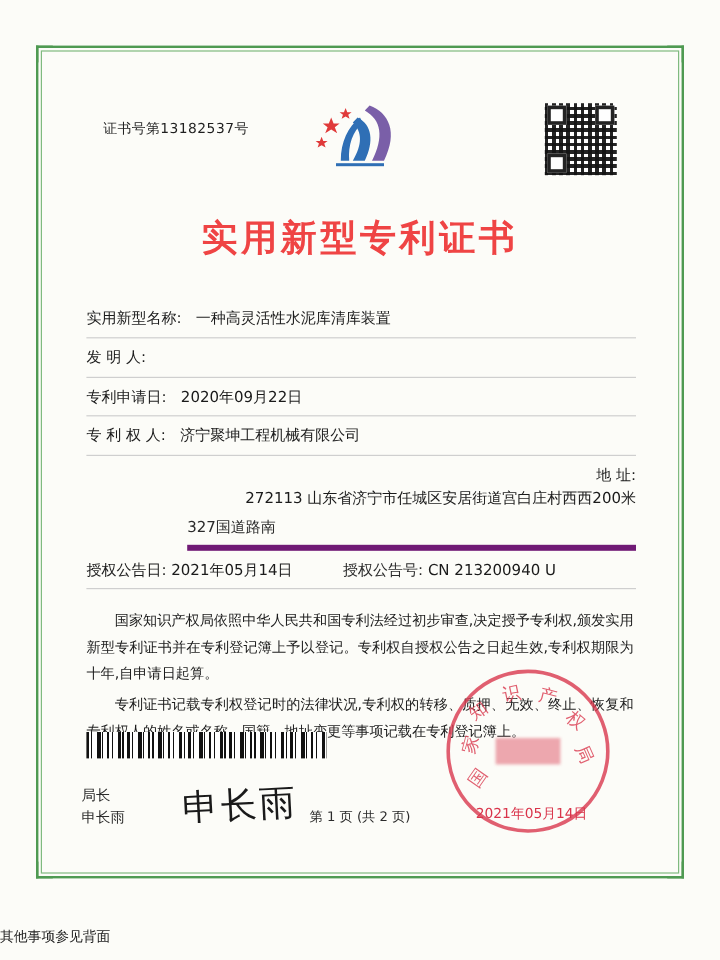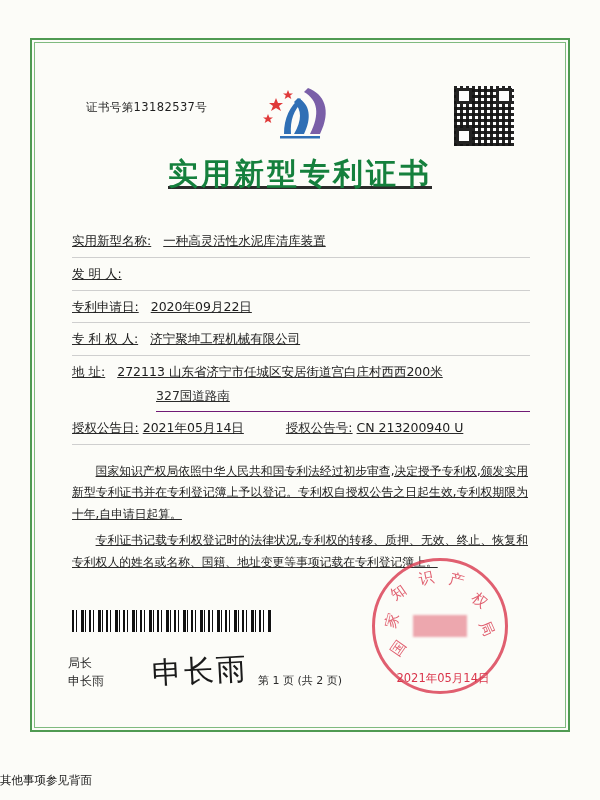--- a/index.html
+++ b/index.html
@@ -52,21 +52,20 @@
   .corner.br { right: 30px; bottom: 68px; border-left: none; border-top: none; }
 
   .content {
     position: absolute;
     left: 34px;
     top: 42px;
     right: 34px;
     bottom: 72px;
     padding: 16px 26px 12px 26px;
     box-sizing: border-box;
-    text-decoration: underline;
   }
 
   
   .header-row {
     position: relative;
     height: 72px;
   }
   .cert-no {
     position: absolute;
     left: 26px;
@@ -101,42 +100,42 @@
     height: 16px;
     border: 3px solid #111;
     background: #fff;
     box-sizing: border-box;
   }
   .qr .q.tl { left: 2px; top: 2px; }
   .qr .q.tr { right: 2px; top: 2px; }
   .qr .q.bl { left: 2px; bottom: 2px; }
 
   .doc-title {
-    margin-top: 24px;
+    margin-top: 48px;
     text-align: center;
     font-family: "DejaVu Serif", "Liberation Serif", serif;
     font-size: 30px;
     font-weight: bold;
     letter-spacing: 3px;
-    color: #15803d;
+    color: #ef4444;
   }
 
   .fields {
     margin-top: 30px;
     padding: 0 10px 0 12px;
   }
   .field {
     display: flex;
     align-items: flex-end;
     font-size: 12.5px;
     line-height: 1.5;
     padding: 7px 0 6px 0;
     border-bottom: 1px solid #cfcfcf;
   }
-  .field.no-border { border-bottom: none; }
+  .field.no-border { border-bottom: none; flex-direction: column; }
   .field .lbl {
     flex: 0 0 auto;
     white-space: nowrap;
     color: #1b1b1b;
   }
   .field .val {
     margin-left: 12px;
     color: #1b1b1b;
     flex: 1 1 auto;
   }
@@ -145,21 +144,21 @@
     color: #1b1b1b;
   }
   .field .lbl2 {
     margin-left: 42px;
     white-space: nowrap;
   }
   .addr-line2 {
     padding: 0 0 6px 0;
     margin-left: 84px;
     font-size: 12.5px;
-    border-bottom: 1px solid #701a75;
+    border-bottom: 5px solid #701a75;
   }
 
   .para {
     margin-top: 16px;
     padding: 0 12px;
     font-size: 11.8px;
     line-height: 1.85;
     text-align: justify;
     text-indent: 2em;
     color: #1b1b1b;

